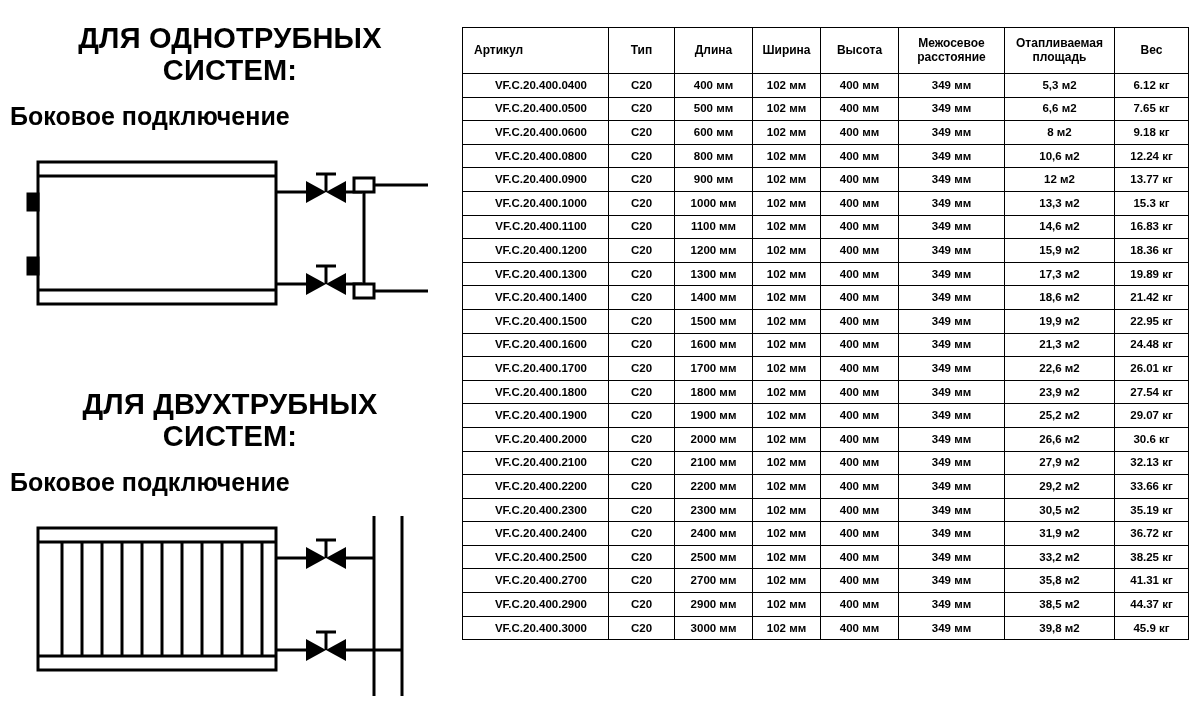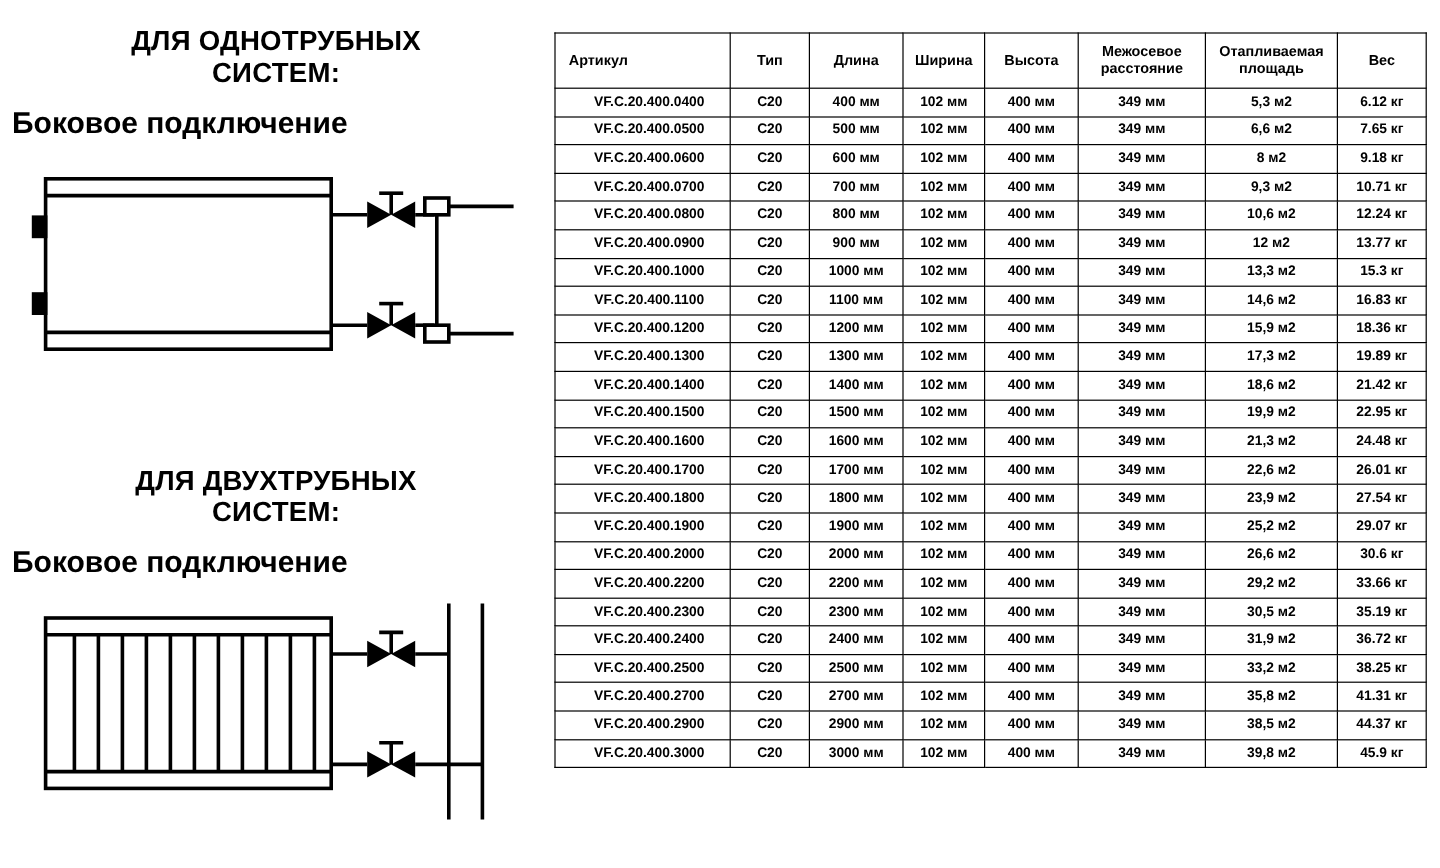--- a/index.html
+++ b/index.html
@@ -22,21 +22,21 @@
     position: absolute;
     left: 0;
     top: 0;
     width: 460px;
     height: 723px;
   }
 
   .sec-title {
     text-align: center;
     font-weight: bold;
-    font-size: 23px;
+    font-size: 29px;
     line-height: 1.12;
     letter-spacing: 0.2px;
   }
   .sec-sub {
     text-align: left;
     font-weight: bold;
     font-size: 25px;
     line-height: 1.1;
   }
 
@@ -259,30 +259,20 @@
           <td class="art">VF.C.20.400.0600</td>
           <td>C20</td>
           <td>600 мм</td>
           <td>102 мм</td>
           <td>400 мм</td>
           <td>349 мм</td>
           <td>8 м2</td>
           <td>9.18 кг</td>
         </tr>
         <tr>
-          <td class="art">VF.C.20.400.0700</td>
-          <td>C20</td>
-          <td>700 мм</td>
-          <td>102 мм</td>
-          <td>400 мм</td>
-          <td>349 мм</td>
-          <td>9,3 м2</td>
-          <td>10.71 кг</td>
-        </tr>
-        <tr>
           <td class="art">VF.C.20.400.0800</td>
           <td>C20</td>
           <td>800 мм</td>
           <td>102 мм</td>
           <td>400 мм</td>
           <td>349 мм</td>
           <td>10,6 м2</td>
           <td>12.24 кг</td>
         </tr>
         <tr>
@@ -397,20 +387,30 @@
         </tr>
         <tr>
           <td class="art">VF.C.20.400.2000</td>
           <td>C20</td>
           <td>2000 мм</td>
           <td>102 мм</td>
           <td>400 мм</td>
           <td>349 мм</td>
           <td>26,6 м2</td>
           <td>30.6 кг</td>
+        </tr>
+        <tr>
+          <td class="art">VF.C.20.400.2100</td>
+          <td>C20</td>
+          <td>2100 мм</td>
+          <td>102 мм</td>
+          <td>400 мм</td>
+          <td>349 мм</td>
+          <td>27,9 м2</td>
+          <td>32.13 кг</td>
         </tr>
         <tr>
           <td class="art">VF.C.20.400.2200</td>
           <td>C20</td>
           <td>2200 мм</td>
           <td>102 мм</td>
           <td>400 мм</td>
           <td>349 мм</td>
           <td>29,2 м2</td>
           <td>33.66 кг</td>

